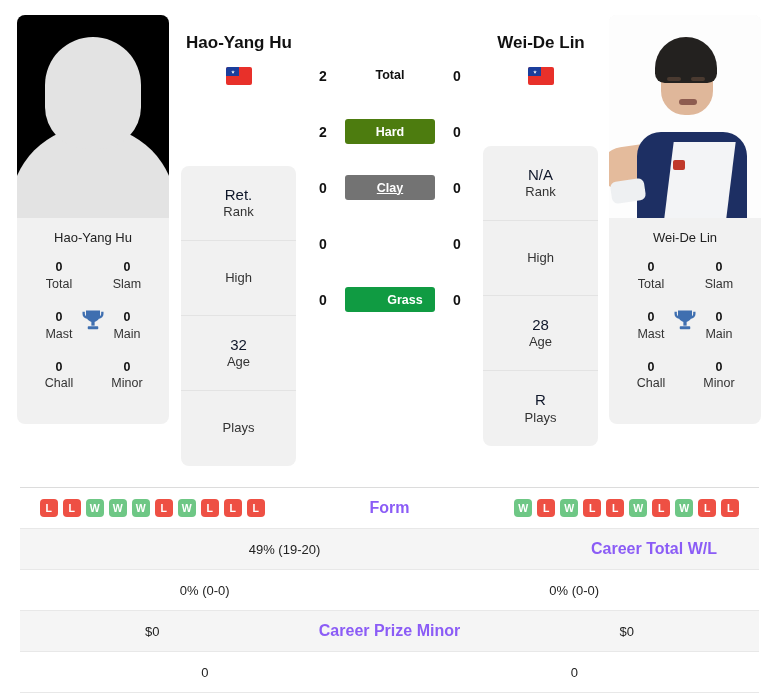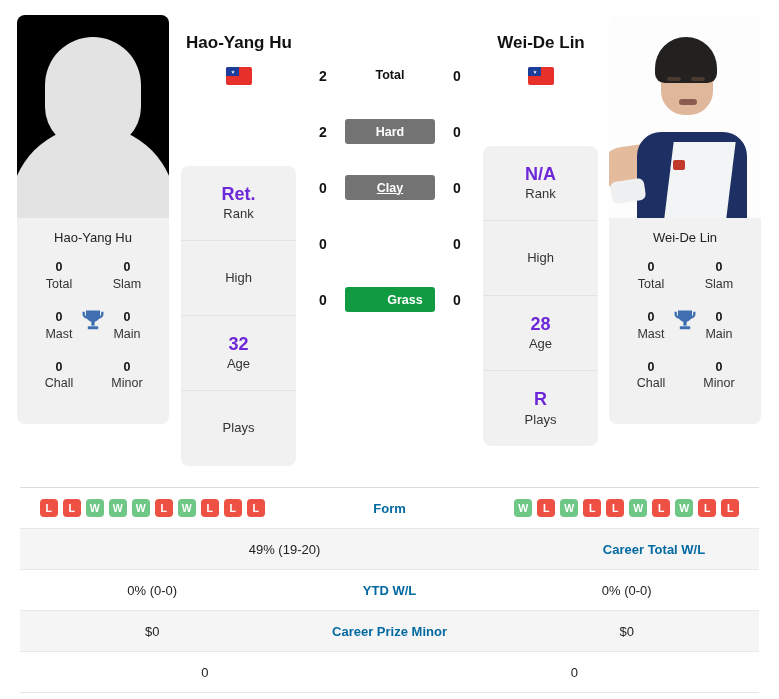--- a/index.html
+++ b/index.html
@@ -209,21 +209,21 @@
   .info-seg {
     height: 75px;
     display: flex;
     flex-direction: column;
     align-items: center;
     justify-content: center;
     border-bottom: 1px solid #e3e3e3;
   }
   .info-seg:last-child { border-bottom: none; }
   .info-seg .val {
-    font-size: 18px; font-weight: bold; color: #6d28d9; line-height: 1.3;
+    font-size: 15px; font-weight: normal; color: #0f172a; line-height: 1.3;
     min-height: 0;
   }
   .info-seg .val:empty { display: none; }
   .info-seg .lab { font-size: 13px; color: #333; line-height: 1.3; }
 
   
   .h2h {
     position: absolute;
     left: 300px;
     top: 60px;
@@ -290,23 +290,23 @@
     flex: 1 1 0;
     display: flex;
     align-items: center;
     justify-content: center;
     font-size: 13px;
     color: #222;
   }
   .tcell-m {
     width: 210px;
     text-align: center;
-    font-size: 13px;
+    font-size: 16px;
     font-weight: bold;
-    color: #0369a1;
+    color: #8b5cf6;
   }
   .form-strip { display: flex; gap: 5px; }
   .badge {
     width: 18px; height: 18px;
     border-radius: 4px;
     color: #fff;
     font-size: 10.5px;
     font-weight: bold;
     display: flex;
     align-items: center;
@@ -483,21 +483,21 @@
     </div>
 
     <div class="h2h">
       <div class="h2h-row">
         <div class="score-l">2</div>
         <div class="mid-label">Total</div>
         <div class="score-r">0</div>
       </div>
       <div class="h2h-row">
         <div class="score-l">2</div>
-        <div class="surface" id="sfc-1" style="background: #737373;">Hard</div>
+        <div class="surface" id="sfc-1" style="background: #4d7c0f;">Hard</div>
         <div class="score-r">0</div>
       </div>
       <div class="h2h-row">
         <div class="score-l">0</div>
         <div class="surface" id="sfc-2" style="background: #737373; text-decoration: underline;">Clay</div>
         <div class="score-r">0</div>
       </div>
       <div class="h2h-row">
         <div class="score-l">0</div>
         <div class="score-r">0</div>
@@ -544,21 +544,20 @@
       </div>
     </div>
 
     <div class="trow even">
       <div class="tcell-l">49% (19-20)</div>
       <div class="tcell-m">Career Total W/L</div>
     </div>
 
     <div class="trow odd">
       <div class="tcell-l">0% (0-0)</div>
-      <div class="tcell-m">YTD W/L</div>
       <div class="tcell-r">0% (0-0)</div>
     </div>
 
     <div class="trow even">
       <div class="tcell-l">$0</div>
       <div class="tcell-m">Career Prize Minor</div>
       <div class="tcell-r">$0</div>
     </div>
 
     <div class="trow odd">

